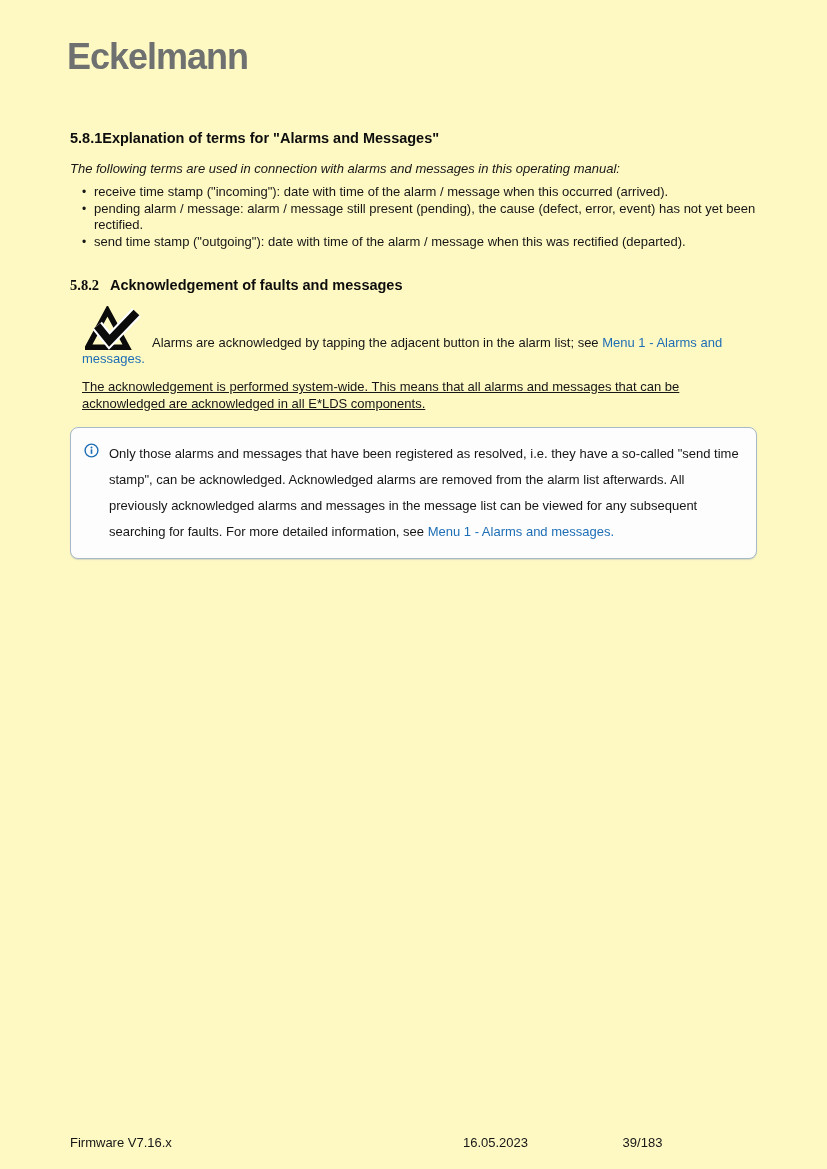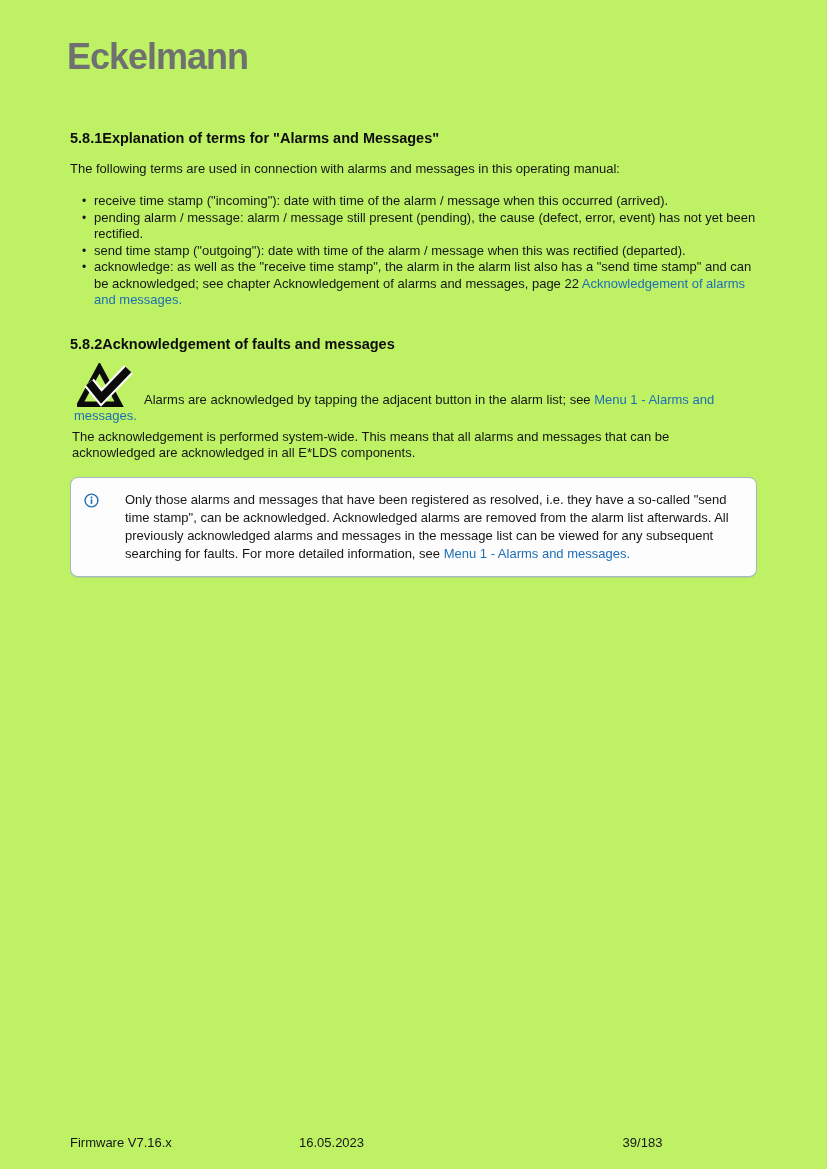--- a/index.html
+++ b/index.html
@@ -1,92 +1,91 @@
 <!DOCTYPE html>
 <html><head>
 <meta charset="utf-8">
 <style>
   html,body{margin:0;padding:0;background:#ffffff;}
   .page{
     position:relative;
     width:827px;height:1169px;
-    background:#bef264;
+    background:#fef9c3;
     font-family:"Liberation Sans","DejaVu Sans",sans-serif;
     color:#161616;
     overflow:hidden;
   }
   .logo{
     position:absolute;left:67px;top:36px;
     font-size:36px;font-weight:bold;color:#6e7170;
     letter-spacing:-1px;
   }
   .content{
     position:absolute;left:70px;top:130px;width:687px;
     font-size:13px;line-height:16.5px;
   }
   .heading{
     font-size:14.5px;font-weight:bold;color:#0d0d0d;
     margin:0 0 14px 0;
   }
   .heading .sec-num{}
-  .intro{margin:0 0 16px 0;}
+  .intro{margin:0 0 7px 0;font-style:italic;}
   ul.terms{list-style:none;margin:0;padding:0 0 0 12px;}
   ul.terms li{position:relative;padding-left:12px;margin:0;}
   ul.terms li::before{content:"\2022";position:absolute;left:0;top:0;font-size:12px;}
   a.doclink{color:#1e6eb5;text-decoration:none;cursor:pointer;}
   .heading2{
     font-size:14.5px;font-weight:bold;color:#0d0d0d;
     margin:27px 0 11px 0;
   }
-  .heading2 .sec-num{}
-  .ack-para{margin:4px;}
+  .heading2 .sec-num{margin-right:11px;font-family:Liberation Serif, serif;}
+  .ack-para{margin:12px;}
   .ack-icon{
     display:inline-block;width:58px;height:45px;
     vertical-align:bottom;margin:0 9px 0 3px;
   }
-  .p2{margin:2px;}
+  .p2{margin:12px;text-decoration:underline;}
   .infobox{
     margin-top:15px;
     border:1.5px solid #a7b9c8;
     border-radius:8px;
     background:#fdfdfd;
     box-shadow:0 1px 1px rgba(150,165,180,0.35);
     padding:13px 16px 13px 13px;
     display:flex;gap:10px;
     box-sizing:border-box;
     width:687px;
   }
   .infobox .info-icon{flex:0 0 15px;width:15px;height:15px;margin-top:2px;}
-  .infobox .info-text{flex:1;line-height:18px;margin-left:16px;}
+  .infobox .info-text{flex:1;line-height:26px;}
   .footer{
     position:absolute;left:70px;top:1119px;width:687px;
     display:flex;font-size:13px;color:#161616;
   }
   .footer span{flex:1;margin-top:16px;}
-  .footer .f-center{text-align:left;}
+  .footer .f-center{text-align:right;}
   .footer .f-right{text-align:center;}
 </style>
 </head>
 <body>
 
 <div class="page">
 
   <div class="logo">Eckelmann</div>
 
   <div class="content">
 
     <h3 class="heading"><span class="sec-num">5.8.1</span><span>Explanation of terms for "Alarms and Messages"</span></h3>
 
     <p class="intro">The following terms are used in connection with alarms and messages in this operating manual:</p>
 
     <ul class="terms">
       <li><span>receive time stamp ("incoming"): date with time of the alarm / message when this occurred (arrived).</span></li>
       <li><span>pending alarm / message: alarm / message still present (pending), the cause (defect, error, event) has not yet been rectified.</span></li>
       <li><span>send time stamp ("outgoing"): date with time of the alarm / message when this was rectified (departed).</span></li>
-      <li><span>acknowledge: as well as the "receive time stamp", the alarm in the alarm list also has a "send time stamp" and can be acknowledged; see chapter Acknowledgement of alarms and messages, page 22 </span><a class="doclink">Acknowledgement of alarms and messages.</a></li>
     </ul>
 
     <h3 class="heading2"><span class="sec-num">5.8.2</span><span>Acknowledgement of faults and messages</span></h3>
 
     <p class="ack-para"><span class="ack-icon"><svg width="58" height="45" viewBox="0 0 62 48" xmlns="http://www.w3.org/2000/svg">
             <path d="M24 5 L45 44 L3 44 Z" fill="none" stroke="#0b0b0b" stroke-width="6" stroke-linejoin="miter"></path>
             <path d="M13 21 L26 37 L55 7" fill="none" stroke="#ffffff" stroke-width="13" stroke-linecap="butt"></path>
             <path d="M13 21 L26 37 L55 7" fill="none" stroke="#0b0b0b" stroke-width="8.5" stroke-linecap="butt"></path>
           </svg></span><span>Alarms are acknowledged by tapping the adjacent button in the alarm list; see </span><a class="doclink">Menu 1 - Alarms and messages.</a></p>
 

